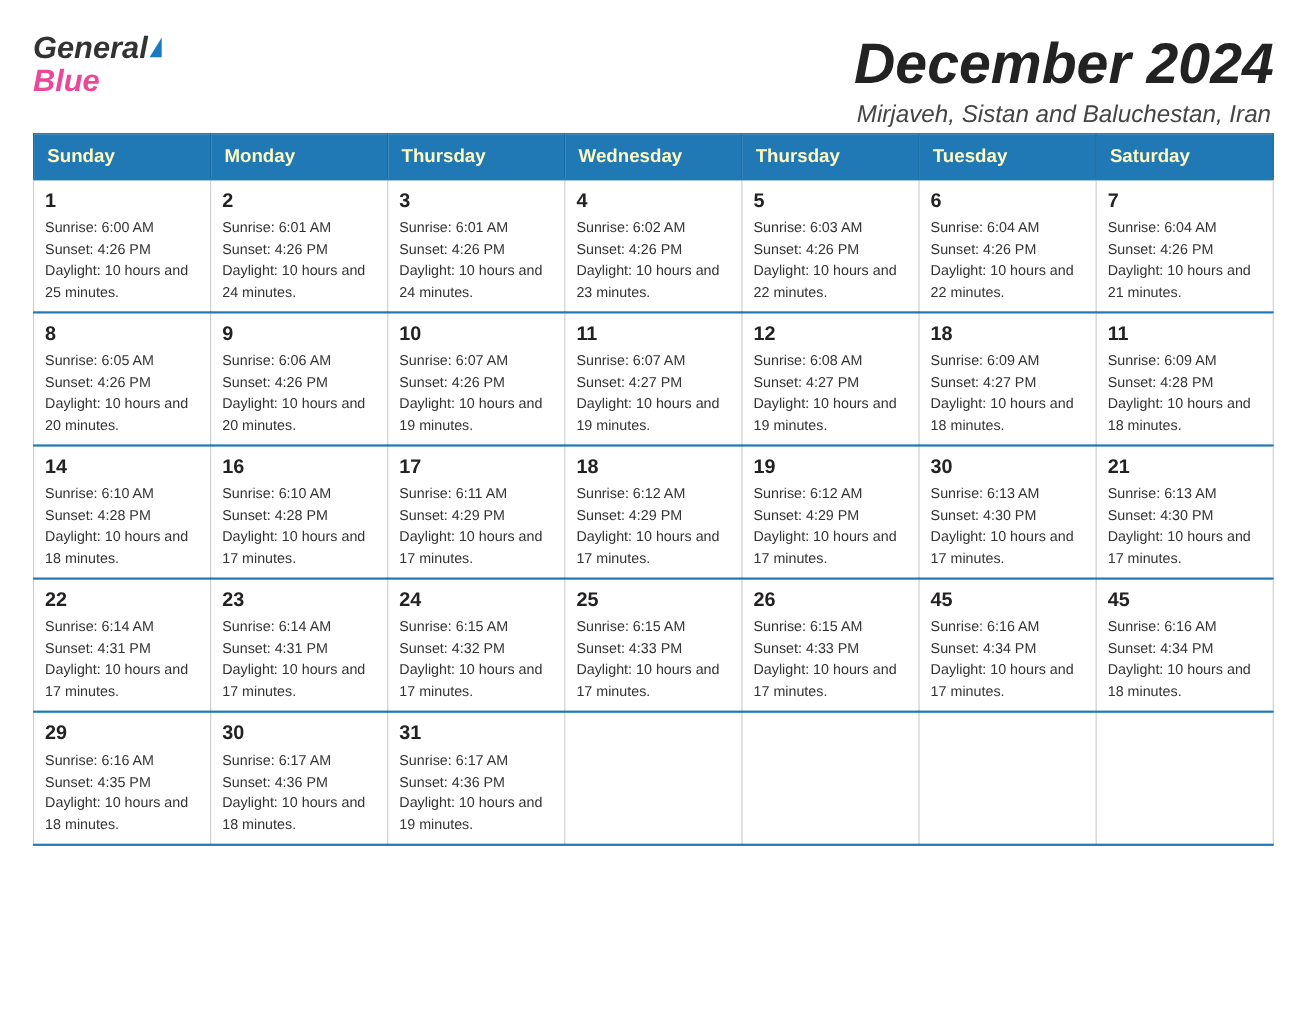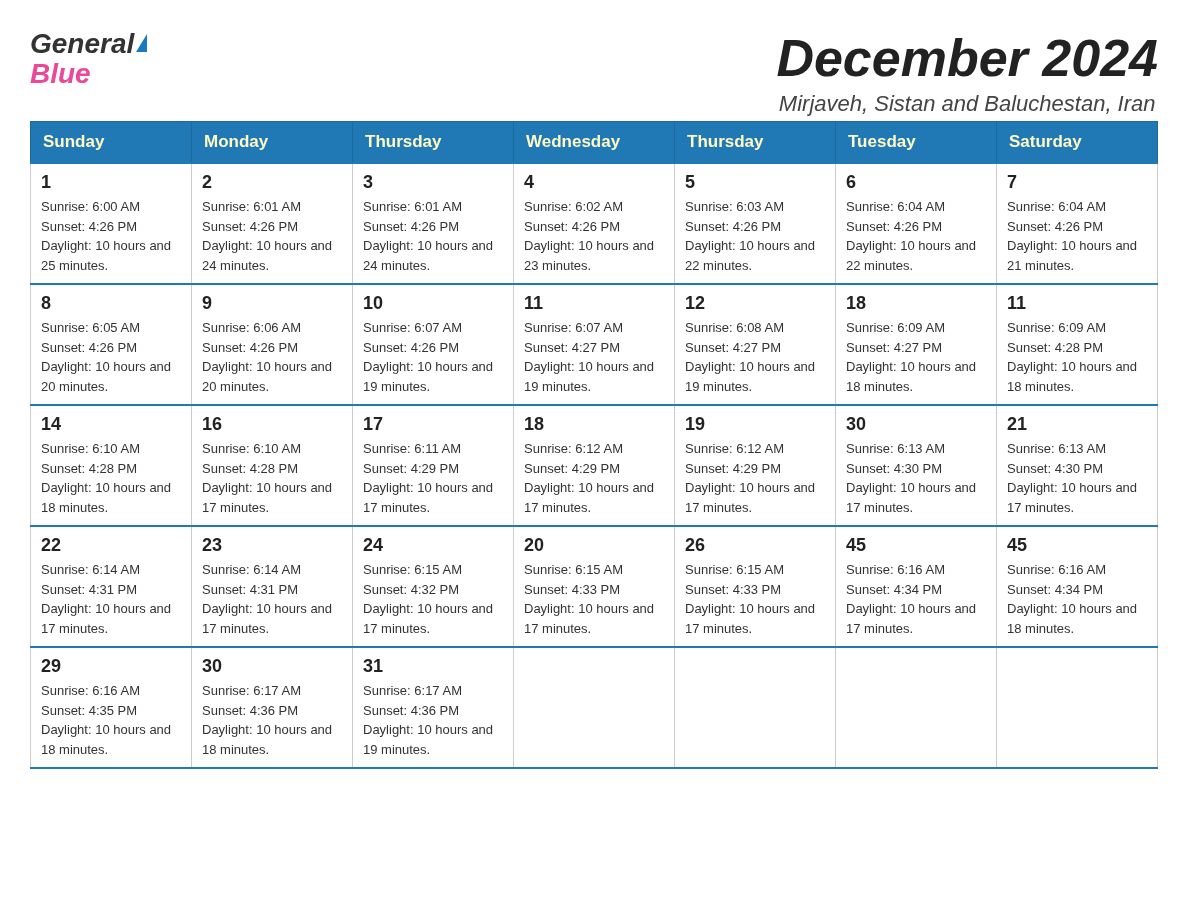--- a/index.html
+++ b/index.html
@@ -218,21 +218,21 @@
       </td>
         <td>
         <span class="day-number">23</span>
         <span class="day-info">Sunrise: 6:14 AM<br>Sunset: 4:31 PM<br>Daylight: 10 hours and 17 minutes.</span>
       </td>
         <td>
         <span class="day-number">24</span>
         <span class="day-info">Sunrise: 6:15 AM<br>Sunset: 4:32 PM<br>Daylight: 10 hours and 17 minutes.</span>
       </td>
         <td>
-        <span class="day-number">20</span>
+        <span class="day-number">25</span>
         <span class="day-info">Sunrise: 6:15 AM<br>Sunset: 4:33 PM<br>Daylight: 10 hours and 17 minutes.</span>
       </td>
         <td>
         <span class="day-number">26</span>
         <span class="day-info">Sunrise: 6:15 AM<br>Sunset: 4:33 PM<br>Daylight: 10 hours and 17 minutes.</span>
       </td>
         <td>
         <span class="day-number">45</span>
         <span class="day-info">Sunrise: 6:16 AM<br>Sunset: 4:34 PM<br>Daylight: 10 hours and 17 minutes.</span>
       </td>

